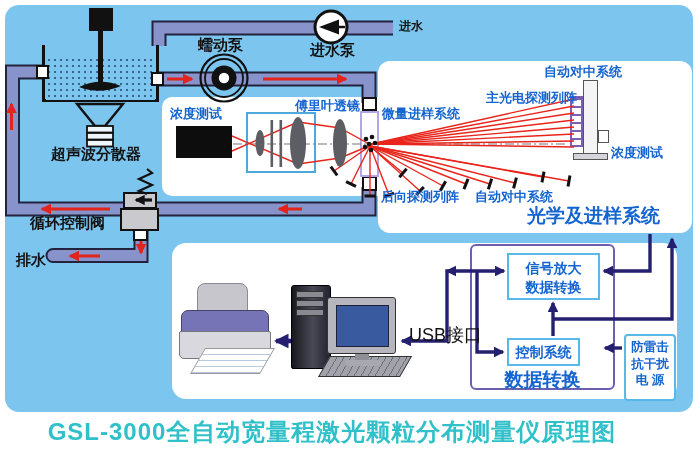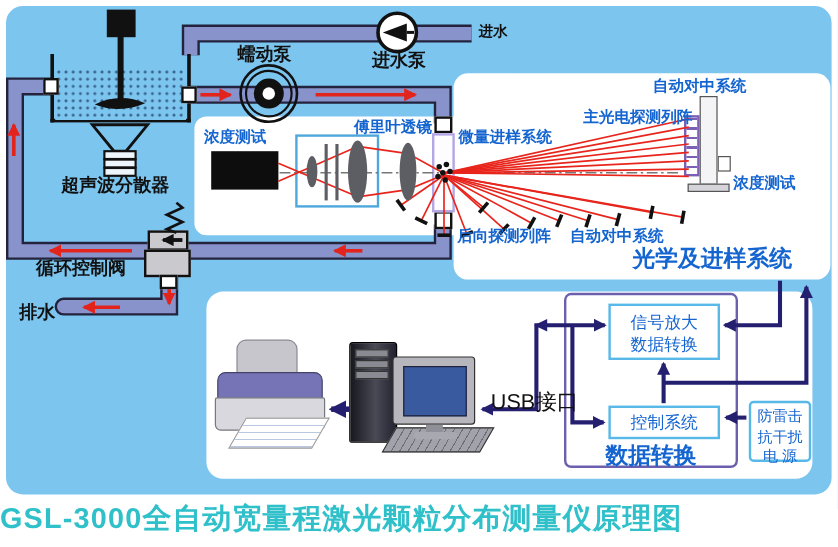--- a/index.html
+++ b/index.html
@@ -9,21 +9,21 @@
   
   .z1{z-index:1}.z2{z-index:2}.z4{z-index:4}.z6{z-index:6}.z7{z-index:7}
   
   .main-panel{left:5px;top:5px;width:688px;height:407px;background:#7cc5ef;border-radius:14px;}
   .white-box{background:#ffffff;}
   
   .lbl{color:#111111;font-weight:bold;font-size:15px;white-space:nowrap;}
   .blbl{color:#1565d0;font-weight:bold;font-size:13px;white-space:nowrap;}
   .big{font-size:19px;}
   .small{font-size:18px;padding-left:12px;}
-  .title{left:0;top:416px;width:698px;text-align:left;padding-right:34px;box-sizing:border-box;
+  .title{left:0;top:416px;width:698px;text-align:center;padding-right:34px;box-sizing:border-box;
          color:#2fc0c9;font-size:24px;font-weight:bold;letter-spacing:1px;white-space:nowrap;}
   
   .tank{left:42px;top:45px;width:117px;height:57px;border-left:3px solid #111;border-right:3px solid #111;border-bottom:3px solid #111;box-sizing:border-box;}
   .water{left:46px;top:57px;width:109px;height:43px;
          background-color:#7cc5ef;
          background-image:radial-gradient(circle,#39648c 1px,transparent 1.4px);
          background-size:6px 6px;}
   .coupling{background:#ffffff;border:2px solid #111;box-sizing:border-box;}
   .motor{left:89px;top:8px;width:24px;height:23px;background:#111;}
   .shaft{left:98px;top:30px;width:5px;height:57px;background:#111;}
@@ -32,21 +32,21 @@
   .collim{left:246px;top:112px;width:70px;height:61px;border:2px solid #4fa8dc;box-sizing:border-box;}
   .cell{left:360px;top:111px;width:19px;height:66px;background:#fdfdff;border:2.5px solid #b4a6e4;box-sizing:border-box;}
   .slab{left:583px;top:80px;width:15px;height:74px;background:#f4f4f6;border:1.5px solid #555;box-sizing:border-box;}
   .slabbase{left:573px;top:153px;width:35px;height:7px;background:#d4d4da;border:1.5px solid #555;box-sizing:border-box;}
   .ladder{left:570px;top:96px;width:13px;height:51px;border:2px solid #7a5fb5;box-sizing:border-box;
           background:repeating-linear-gradient(180deg,#7a5fb5 0 2px,#ffffff 2px 8px);}
   .concbox{left:598px;top:130px;width:11px;height:13px;background:#fff;border:1.5px solid #555;box-sizing:border-box;}
   
   .bottom-panel{left:172px;top:243px;width:505px;height:156px;background:#ffffff;border-radius:14px;}
   .outerbox{left:470px;top:244px;width:145px;height:146px;border:2px solid #6b5fae;border-radius:6px;box-sizing:border-box;background:transparent;}
-  .procbox{background:#ffffff;border:2px solid #58b8e8;box-sizing:border-box;color:#1565d0;font-weight:normal;text-align:center;}
+  .procbox{background:#ffffff;border:2px solid #58b8e8;box-sizing:border-box;color:#1565d0;font-weight:bold;text-align:center;}
   
   .tray{left:197px;top:283px;width:49px;height:32px;background:#c6c6cc;border:1px solid #8a8a92;border-radius:8px 8px 0 0;}
   .pbodyTop{left:181px;top:310px;width:86px;height:23px;background:#7673b6;border:1px solid #44446a;border-radius:7px 7px 2px 2px;}
   .pbodyBot{left:179px;top:331px;width:90px;height:26px;background:#d8d8de;border:1px solid #77777f;border-radius:2px 2px 5px 5px;}
   .paper{left:190px;top:348px;width:68px;height:24px;background:#ffffff;border:1px solid #999;
          transform:skewX(-30deg);transform-origin:bottom left;
          background-image:repeating-linear-gradient(180deg,transparent 0 5px,#b9c7e0 5px 6px);}
   .tower{left:291px;top:285px;width:38px;height:82px;background:linear-gradient(90deg,#17171f,#4a4a56 55%,#222230);border:1px solid #000;border-radius:3px 3px 2px 2px;}
   .vent{left:296px;width:26px;height:5px;background:#8a8a92;border:1px solid #333;}
   .mon{left:327px;top:297px;width:69px;height:57px;background:#b6b6bc;border:1.5px solid #333;border-radius:3px;box-sizing:border-box;}
@@ -106,24 +106,24 @@
   <div class="abs z4 slab"></div>
   <div class="abs z4 slabbase"></div>
   <div class="abs z4 ladder"></div>
   <div class="abs z4 concbox"></div>
 
   <div class="abs z4 outerbox"></div>
   <div class="abs z4 procbox" style="left:507px;top:253px;width:93px;height:47px;font-size:14px;line-height:1.35;padding-top:4px;">
     <div>信号放大</div>
     <div>数据转换</div>
   </div>
-  <div class="abs z4 procbox" style="left:507px;top:338px;width:93px;height:28px;font-size:14px;line-height:25px;">
+  <div class="abs z4 procbox" style="left:507px;top:338px;width:73px;height:28px;font-size:14px;line-height:25px;">
     <span>控制系统</span>
   </div>
-  <div class="abs z4 procbox" style="left:624px;top:334px;width:52px;height:51px;font-size:12.5px;line-height:1.32;padding-top:3px;border-radius:4px;">
+  <div class="abs z4 procbox" style="left:624px;top:334px;width:52px;height:67px;font-size:12.5px;line-height:1.32;padding-top:3px;border-radius:4px;">
     <div>防雷击</div>
     <div>抗干扰</div>
     <div>电  源</div>
   </div>
 
   <div class="abs z4 tray"></div>
   <div class="abs z4 pbodyTop"></div>
   <div class="abs z4 pbodyBot"></div>
   <div class="abs z4 paper"></div>
 

